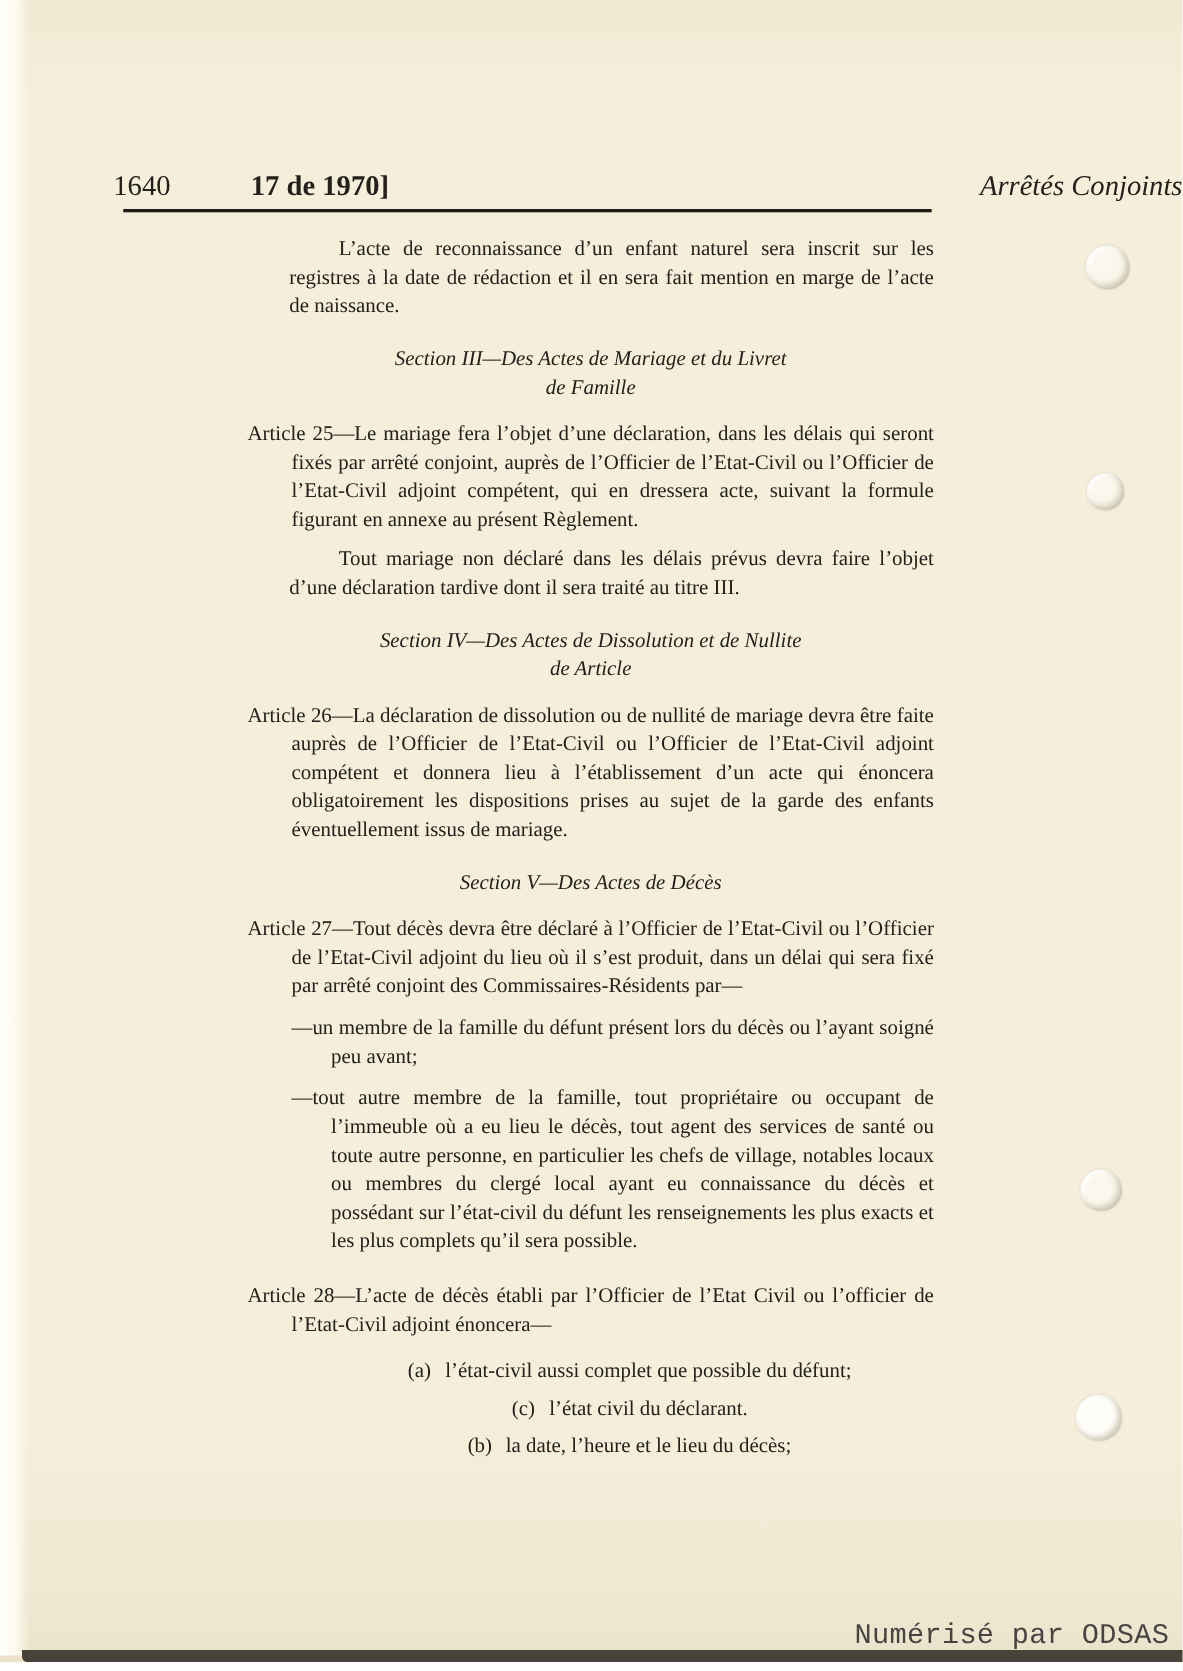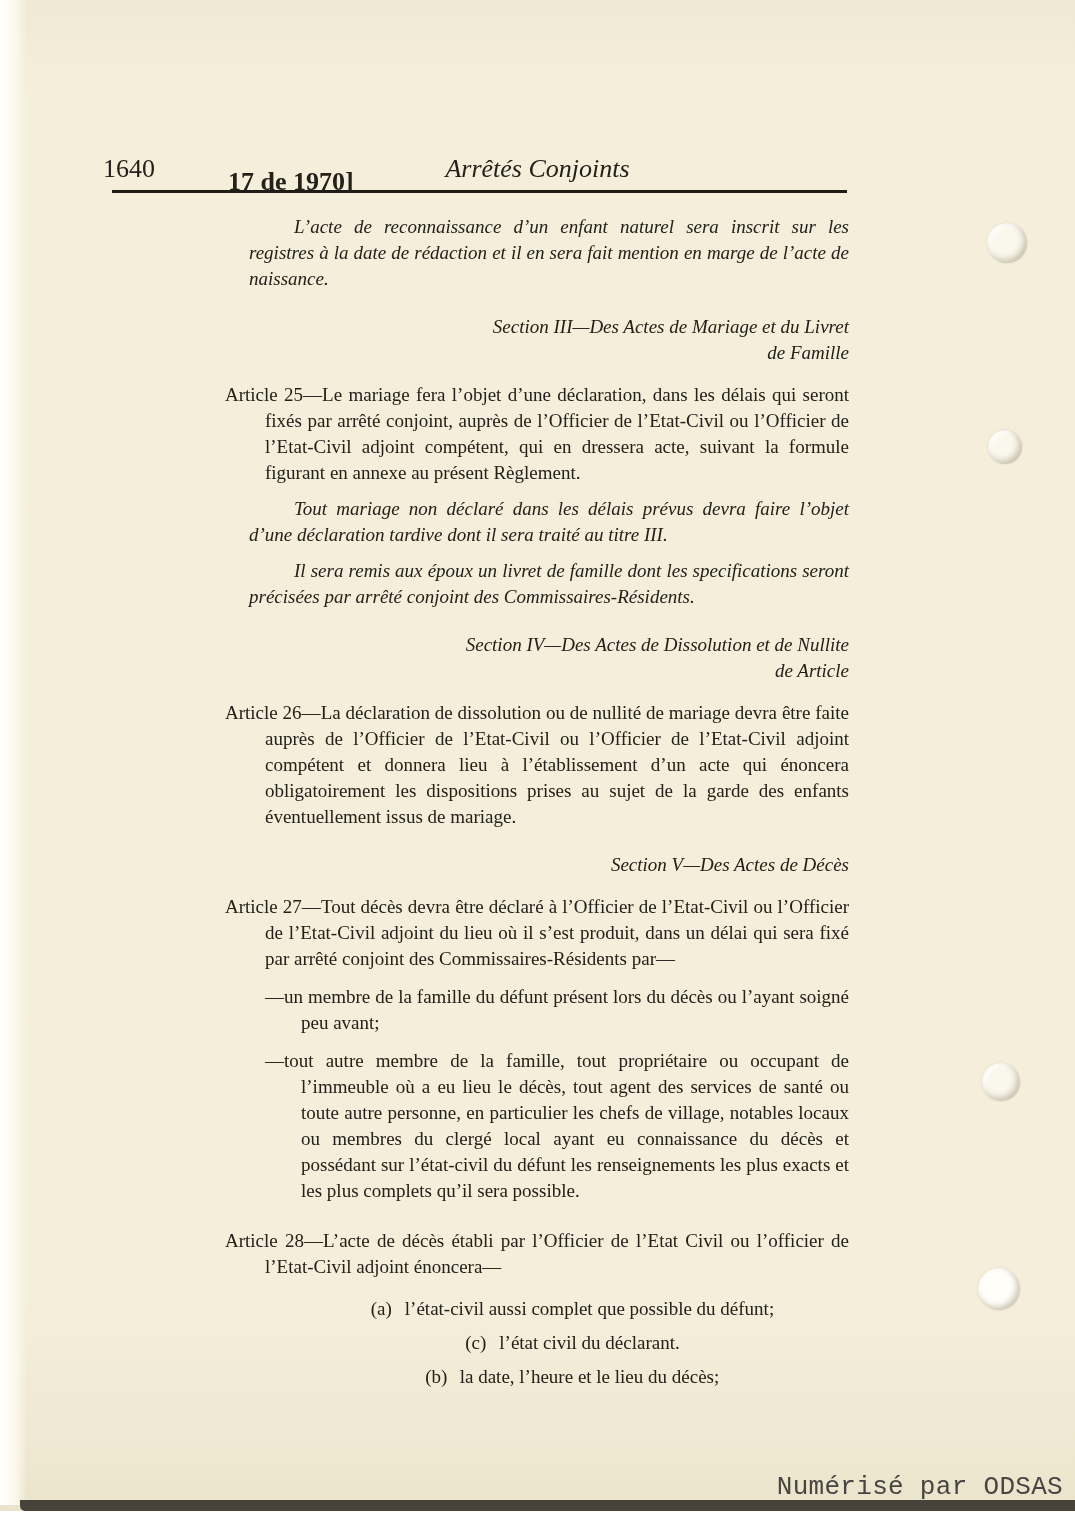--- a/index.html
+++ b/index.html
@@ -33,33 +33,33 @@
                 0 0 2px rgba(160,150,120,.35);
   }
   .hole.h1 { left:987px; top:223px;  width:40px; height:40px; }
   .hole.h2 { left:988px; top:430px;  width:34px; height:34px; }
   .hole.h3 { left:982px; top:1063px; width:38px; height:38px; }
   .hole.h4 { left:978px; top:1268px; width:42px; height:42px; background:#fffef8; }
 
   .header { position:absolute; top:154px; left:0; width:1075px; height:30px;
             font-size:26px; color:#24201a; }
   .pagenum { position:absolute; left:103px; top:0; }
-  .ref     { position:absolute; left:228px; top:13px; font-weight:bold; }
-  .running { position:absolute; left:0; top:0; width:1075px; text-align:center;
+  .ref     { position:absolute; left:228px; top:0; font-weight:bold; }
+  .running { position:absolute; left:0; top:0; width:1075px; text-align:right;
              font-style:italic; }
   .rule { position:absolute; left:112px; top:190px; width:735px; height:3px;
           background:#201d18; }
 
   .content {
     position:absolute; left:225px; top:214px; width:624px;
     font-size:19px; line-height:26px; color:#24201a;
     text-align:justify;
   }
-  .p-indent { margin-left:24px; text-indent:45px;font-style:italic; }
-  .heading  { text-align:right; font-style:italic; margin-top:22px; }
+  .p-indent { margin-left:38px; text-indent:45px; }
+  .heading  { text-align:center; font-style:italic; margin-top:22px; }
   .article  { padding-left:40px; text-indent:-40px; margin-top:16px; }
   .dash     { margin-left:40px; padding-left:36px; text-indent:-36px; margin-top:12px; }
   .list-item{ margin-left:58px; text-align:center; margin-top:8px; }
   .li-label { display:inline-block; width:47px; }
 
   .m-sm { margin-top:10px; }
   .m-md { margin-top:16px; }
   .m-lg { margin-top:24px; }
 
   .watermark {
@@ -85,21 +85,20 @@
   <div class="content">
 
     <p class="p-indent">L’acte de reconnaissance d’un enfant naturel sera inscrit sur les registres à la date de rédaction et il en sera fait mention en marge de l’acte de naissance.</p>
 
     <p class="heading"><span>Section III—Des Actes de Mariage et du Livret</span><br><span>de Famille</span></p>
 
     <p class="article"><span>Article 25—</span><span>Le mariage fera l’objet d’une déclaration, dans les délais qui seront fixés par arrêté conjoint, auprès de l’Officier de l’Etat-Civil ou l’Officier de l’Etat-Civil adjoint compétent, qui en dressera acte, suivant la formule figurant en annexe au présent Règlement.</span></p>
 
     <p class="p-indent m-sm">Tout mariage non déclaré dans les délais prévus devra faire l’objet d’une déclaration tardive dont il sera traité au titre III.</p>
 
-    <p class="p-indent m-sm">Il sera remis aux époux un livret de famille dont les specifications seront précisées par arrêté conjoint des Commissaires-Résidents.</p>
 
     <p class="heading"><span>Section IV—Des Actes de Dissolution et de Nullite</span><br><span>de Article</span></p>
 
     <p class="article"><span>Article 26—</span><span>La déclaration de dissolution ou de nullité de mariage devra être faite auprès de l’Officier de l’Etat-Civil ou l’Officier de l’Etat-Civil adjoint compétent et donnera lieu à l’établissement d’un acte qui énoncera obligatoirement les dispositions prises au sujet de la garde des enfants éventuellement issus de mariage.</span></p>
 
     <p class="heading"><span>Section V—Des Actes de Décès</span></p>
 
     <p class="article"><span>Article 27—</span><span>Tout décès devra être déclaré à l’Officier de l’Etat-Civil ou l’Officier de l’Etat-Civil adjoint du lieu où il s’est produit, dans un délai qui sera fixé par arrêté conjoint des Commissaires-Résidents par—</span></p>
 
     <p class="dash">—un membre de la famille du défunt présent lors du décès ou l’ayant soigné peu avant;</p>

